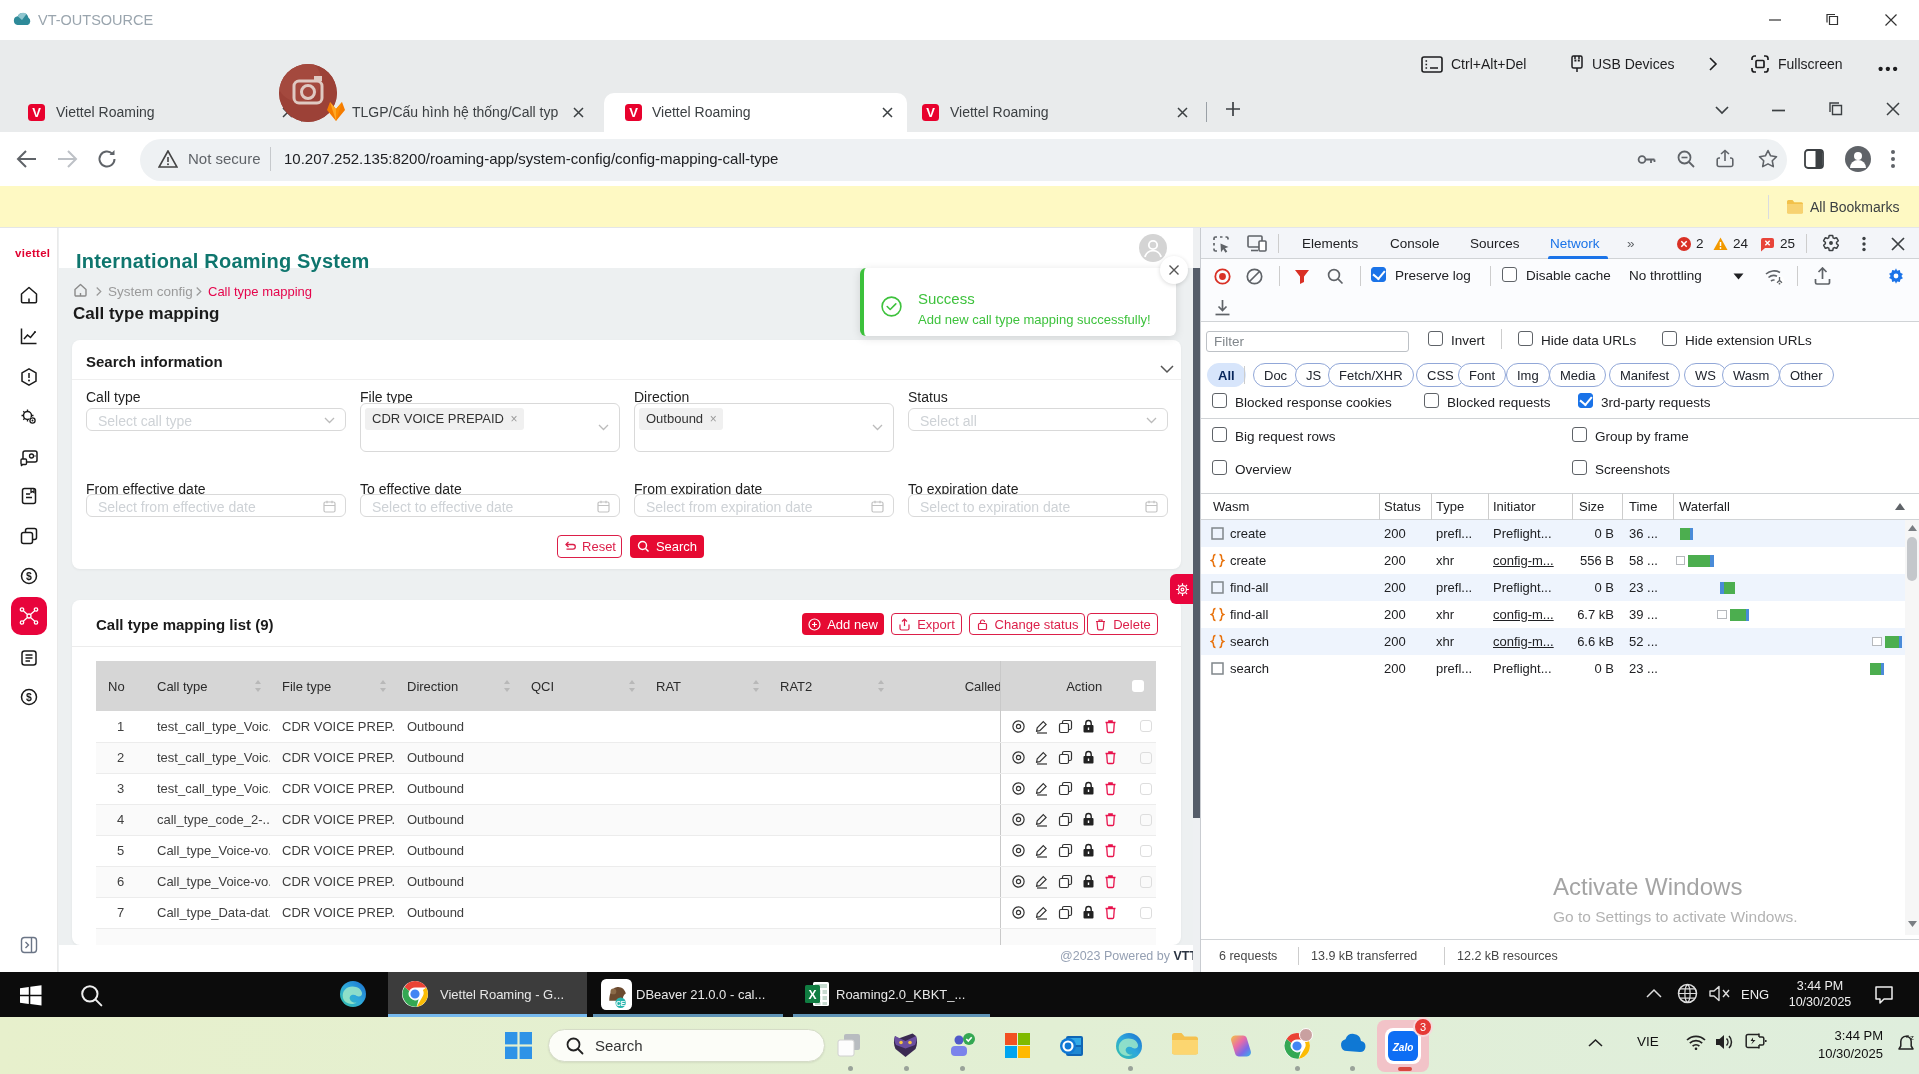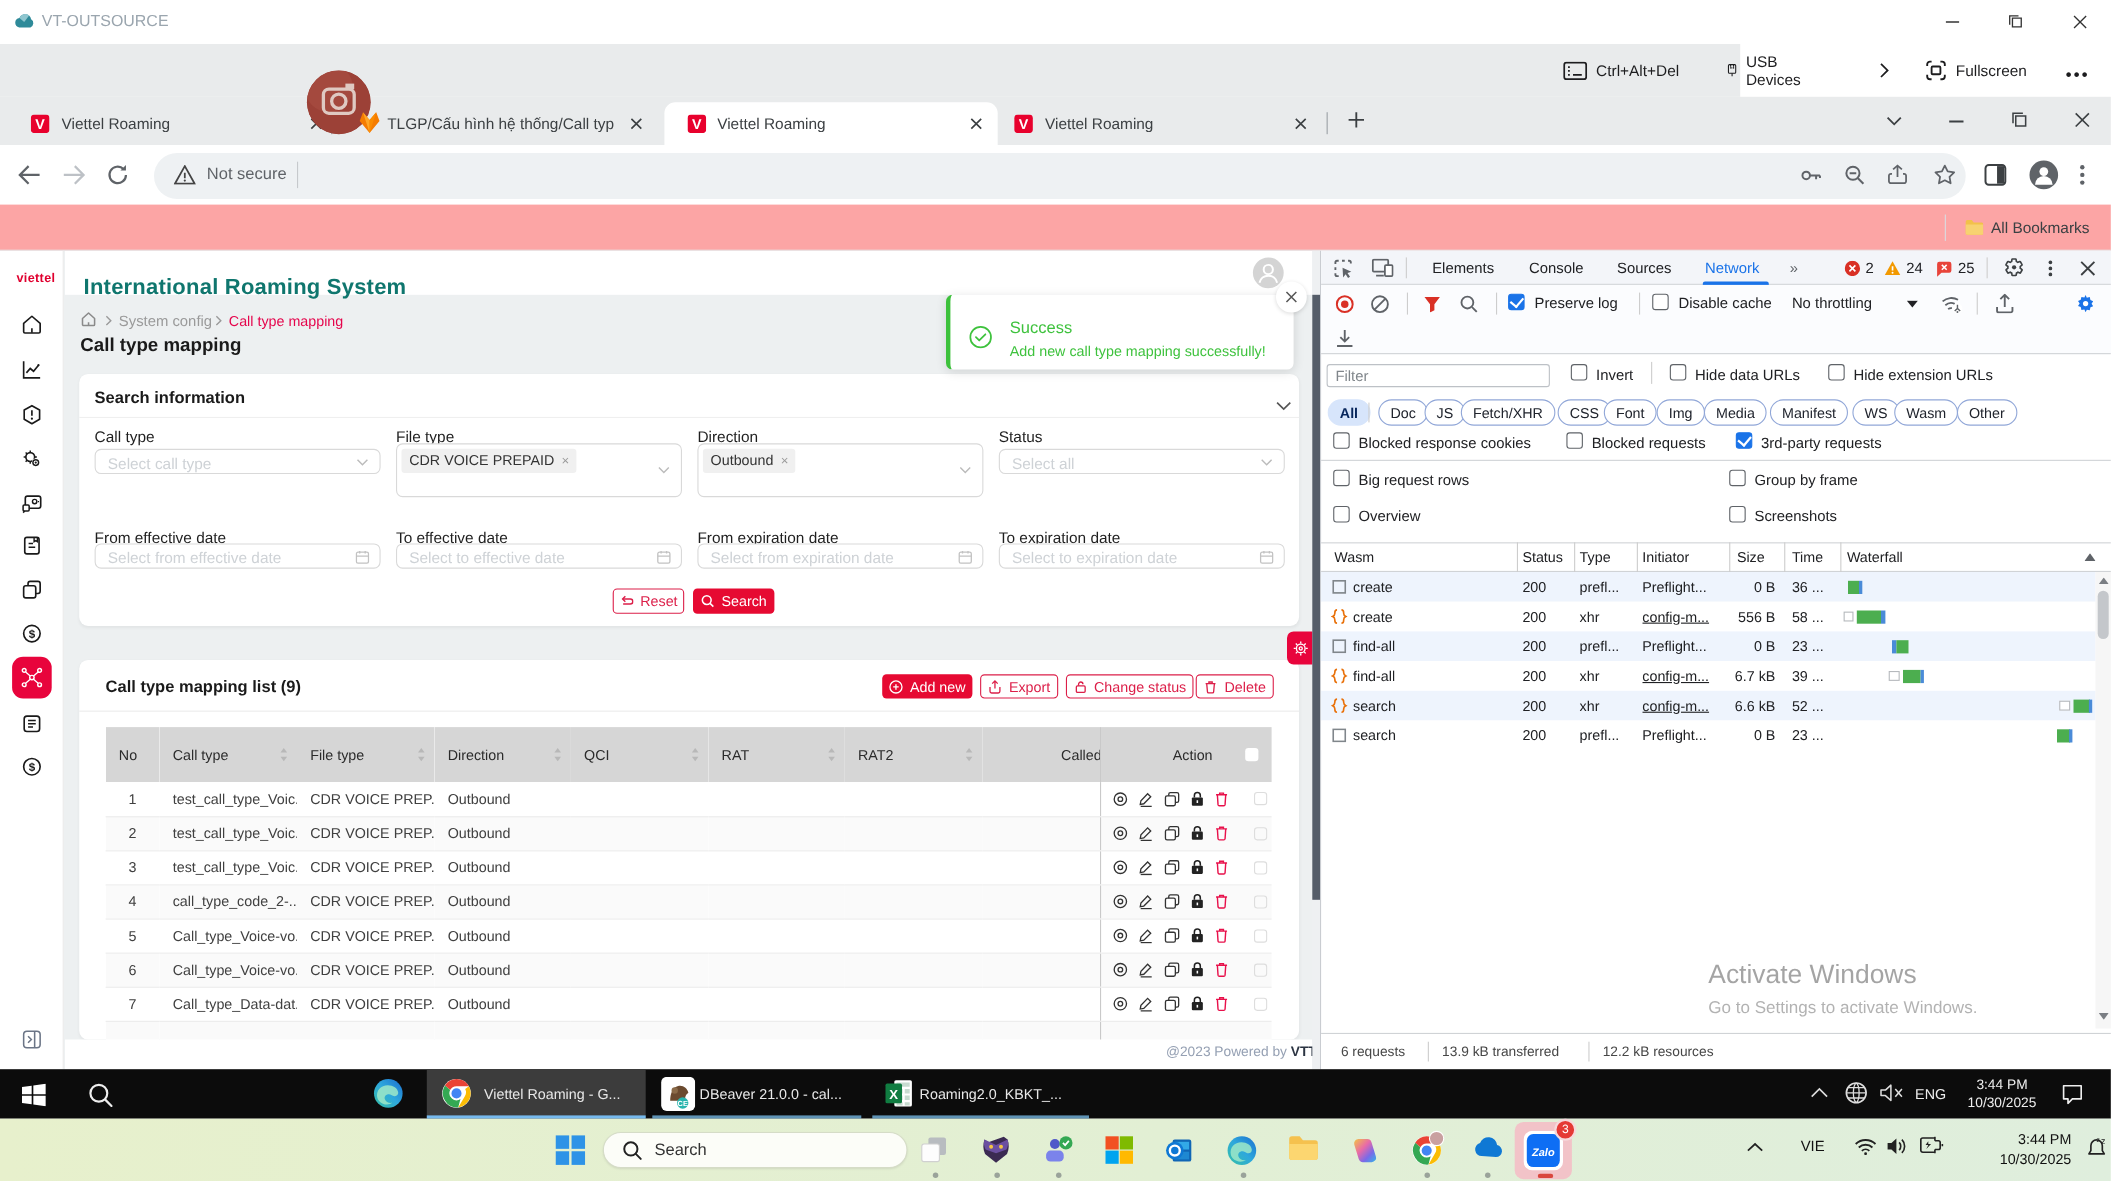--- a/index.html
+++ b/index.html
@@ -7,37 +7,37 @@
 body { font-family:"Liberation Sans", sans-serif; position:relative; background:#fff; }
 .abs { position:absolute; }
 svg { display:block; }
 
 
 #titlebar { position:absolute; left:0; top:0; width:1919px; height:40px; background:#fff; }
 #titlebar .appname { position:absolute; left:38px; top:12px; font-size:14.5px; color:#9aa5ae; }
 .winctl { position:absolute; top:0; width:46px; height:40px; color:#333; }
 
 
-#vmbar { position:absolute; left:0; top:40px; width:1582px; height:48px; background:#e9ebec; }
+#vmbar { position:absolute; left:0; top:40px; width:1919px; height:48px; background:#e9ebec; }
 #vmbar .itm { position:absolute; top:0; height:48px; display:flex; align-items:center; gap:8px; color:#1d1d1f; font-size:14px; }
 
 
 #tabstrip { position:absolute; left:0; top:88px; width:1919px; height:44px; background:#e9ebec; }
 .tab { position:absolute; top:5px; height:39px; font-size:14px; color:#3c4043; }
 .tab .tx { position:absolute; top:11px; white-space:nowrap; overflow:hidden; }
 .tab.active { background:#fff; border-radius:10px 10px 0 0; }
 .tabdiv { position:absolute; top:14px; width:1px; height:20px; background:#9aa0a6; }
 
 
 #addrbar { position:absolute; left:0; top:132px; width:1919px; height:54px; background:#fff; }
 #urlpill { position:absolute; left:140px; top:7px; width:1647px; height:42px; background:#eef1f3; border-radius:21px; }
 #addrbar .url { position:absolute; left:116px; top:11px; font-size:15px; color:#202124; white-space:nowrap; }
 
 
-#bookmarks { position:absolute; left:0; top:186px; width:1919px; height:42px; background:#fca5a5; border-bottom:1px solid #e4e6e8; }
+#bookmarks { position:absolute; left:0; top:186px; width:1919px; height:42px; background:#fef9c3; border-bottom:1px solid #e4e6e8; }
 
 
 #page { position:absolute; left:0; top:228px; width:1200px; height:744px; background:#edf0f1; overflow:hidden; }
 #sidebar { position:absolute; left:0; top:0; width:58px; height:744px; background:#fff; border-right:1px solid #e9e9e9; }
 .sic { position:absolute; left:19px; width:20px; height:20px; color:#1a1a1a; }
 #apphead { position:absolute; left:59px; top:0; width:1134px; height:40px; background:#fff; }
 #apphead h1 { position:absolute; left:17px; top:22px; font-size:20px; font-weight:bold; color:#0f766e; letter-spacing:.2px; }
 #avatar { position:absolute; left:1080px; top:6px; width:28px; height:28px; border-radius:50%; background:#d4d4d4; }
 
 .card { position:absolute; background:#fff; border-radius:8px; box-shadow:0 1px 3px rgba(0,0,0,.05); }
@@ -222,20 +222,21 @@
       <path d="M18.5 2v5h-5z" fill="#5f6368"></path>
     </svg>
   <div id="urlpill"></div>
   <svg class="abs" style="left:158px;top:18px" width="20" height="18" viewBox="0 0 20 18">
       <path d="M10 1L1 17h18z" fill="none" stroke="#444" stroke-width="1.6"></path>
       <path d="M10 7v5" stroke="#444" stroke-width="1.6"></path>
       <circle cx="10" cy="14.2" r="1" fill="#444"></circle>
     </svg>
   <div class="abs" style="left:188px;top:18px;font-size:15px;color:#5f6368">Not secure</div>
   <div class="abs" style="left:270px;top:15px;width:1px;height:24px;background:#c6c9cc"></div>
+  <div class="url" style="left:284px;top:18px">10.207.252.135:8200/roaming-app/system-config/config-mapping-call-type</div>
   <svg class="abs" style="left:1637px;top:19px" width="20" height="17" viewBox="0 0 20 17">
       <circle cx="5" cy="8.5" r="3.4" fill="none" stroke="#5f6368" stroke-width="1.8"></circle>
       <path d="M8.5 8.5h9M14 8.5v3.4M17.5 8.5v2.4" stroke="#5f6368" stroke-width="1.8"></path>
     </svg>
   <svg class="abs" style="left:1676px;top:17px" width="20" height="20" viewBox="0 0 20 20">
       <circle cx="8.5" cy="8.5" r="6" fill="none" stroke="#5f6368" stroke-width="1.8"></circle>
       <path d="M13 13l5 5" stroke="#5f6368" stroke-width="1.8"></path>
       <path d="M5.5 8.5h6" stroke="#5f6368" stroke-width="1.6"></path>
     </svg>
   <svg class="abs" style="left:1716px;top:17px" width="20" height="19" viewBox="0 0 20 19">

